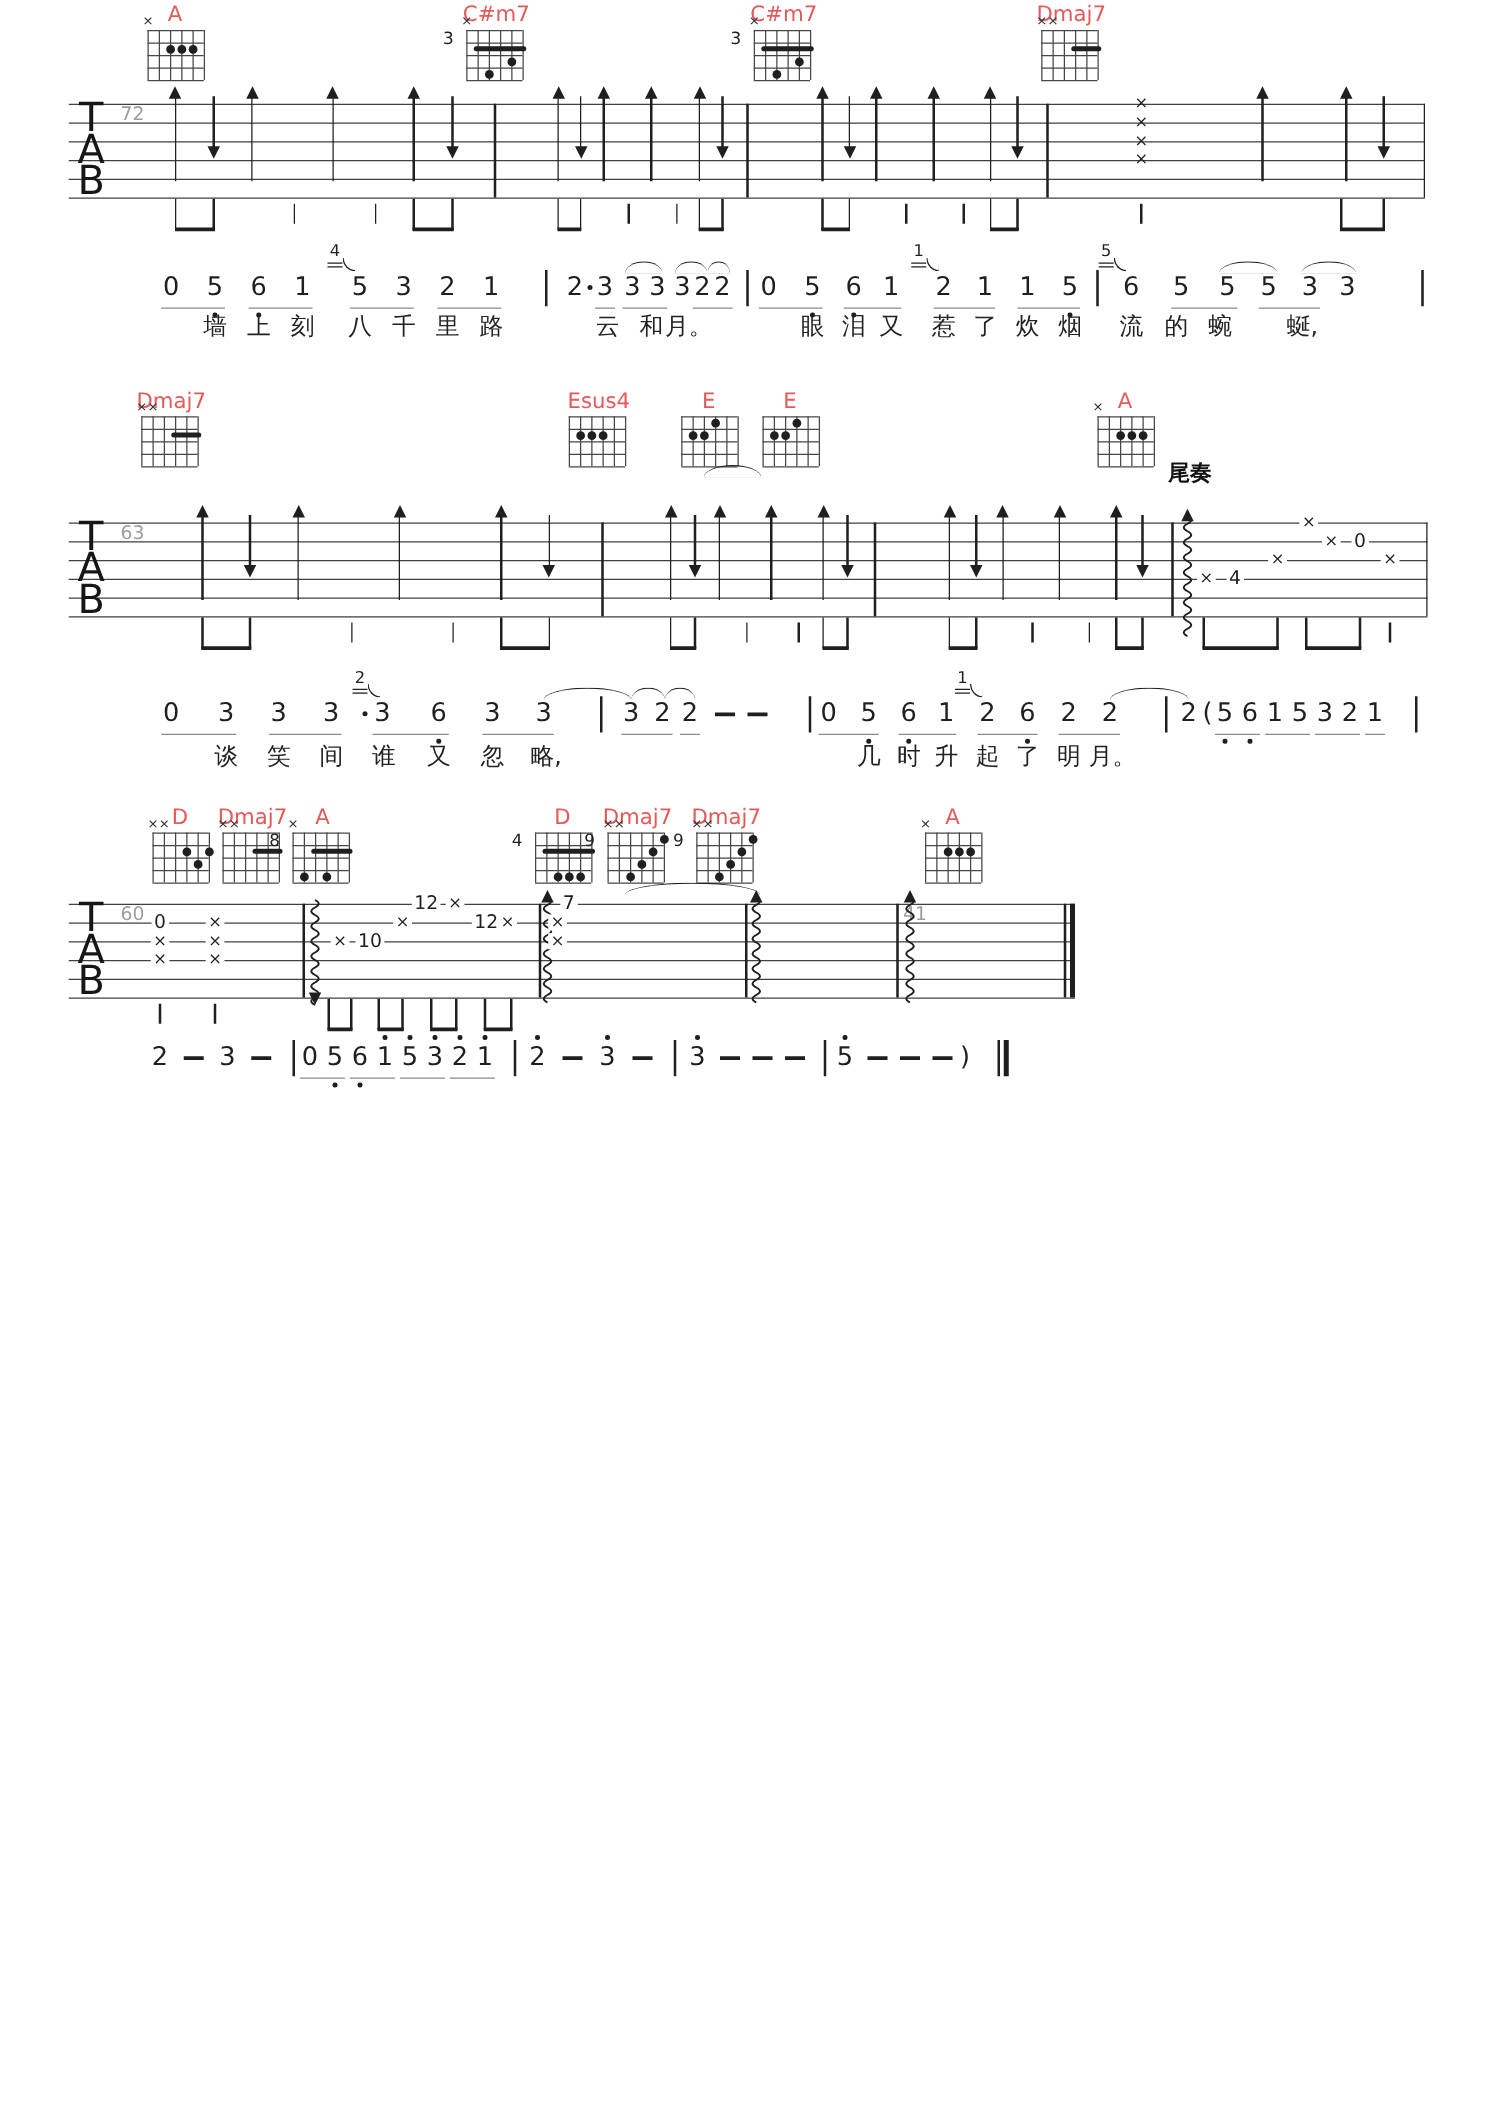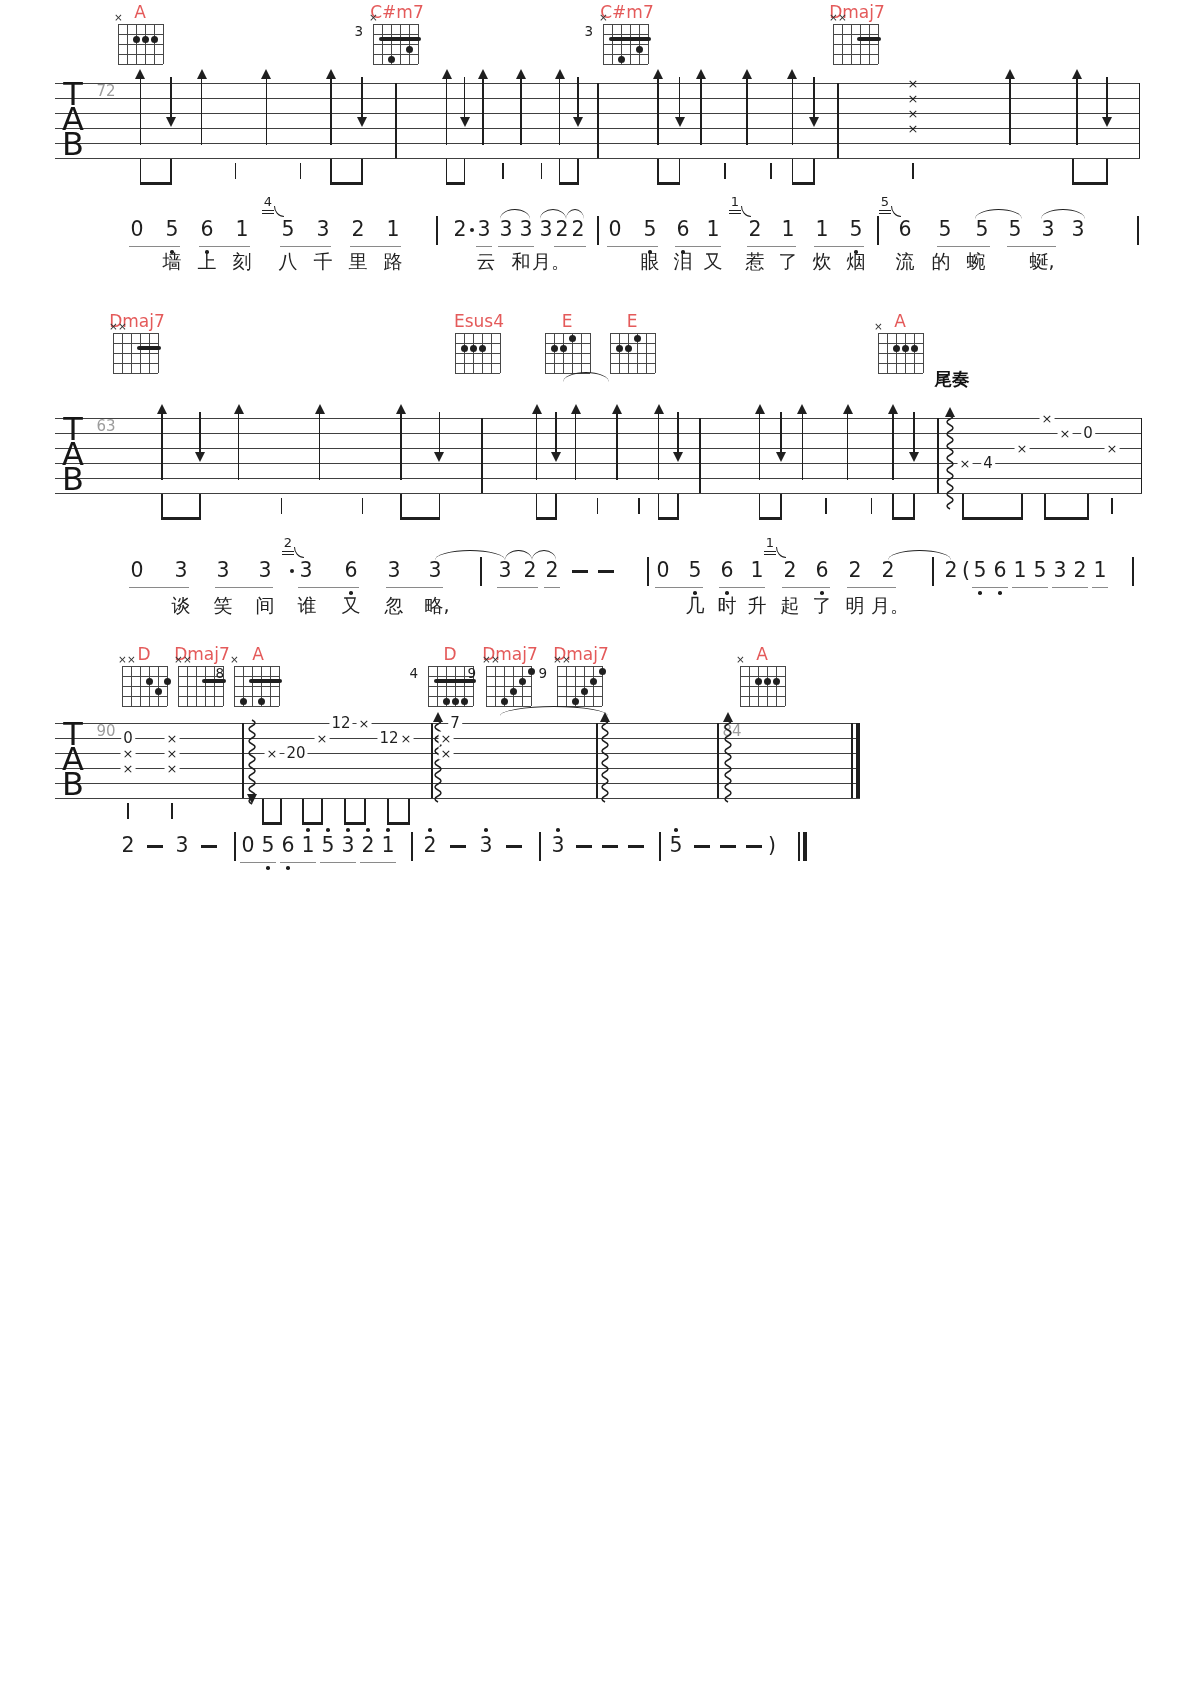--- a/index.html
+++ b/index.html
@@ -507,22 +507,22 @@
     <span style="position: absolute; left: 890px; top: 596px; font-size: 19px; color: rgb(34, 34, 34); font-weight: 400; white-space: nowrap; transform: translateX(-50%);">月。</span>
     <div style="position: absolute; left: 55px; top: 723px; width: 805px; height: 1px; background: rgb(64, 64, 64);"></div>
     <div style="position: absolute; left: 55px; top: 738px; width: 805px; height: 1px; background: rgb(64, 64, 64);"></div>
     <div style="position: absolute; left: 55px; top: 753px; width: 805px; height: 1px; background: rgb(64, 64, 64);"></div>
     <div style="position: absolute; left: 55px; top: 768px; width: 805px; height: 1px; background: rgb(64, 64, 64);"></div>
     <div style="position: absolute; left: 55px; top: 783px; width: 805px; height: 1px; background: rgb(64, 64, 64);"></div>
     <div style="position: absolute; left: 55px; top: 798px; width: 805px; height: 1px; background: rgb(64, 64, 64);"></div>
     <span style="position: absolute; left: 73px; top: 718px; font-size: 32px; color: rgb(22, 22, 22); font-weight: 500; white-space: nowrap; transform: translateX(-50%); letter-spacing: 0px;">T</span>
     <span style="position: absolute; left: 73px; top: 743px; font-size: 32px; color: rgb(22, 22, 22); font-weight: 500; white-space: nowrap; transform: translateX(-50%); letter-spacing: 0px;">A</span>
     <span style="position: absolute; left: 73px; top: 768px; font-size: 32px; color: rgb(22, 22, 22); font-weight: 500; white-space: nowrap; transform: translateX(-50%); letter-spacing: 0px;">B</span>
-    <span style="position: absolute; left: 106px; top: 724px; font-size: 15px; color: rgb(156, 156, 156); font-weight: 400; white-space: nowrap; transform: translateX(-50%);">90</span>
-    <span style="position: absolute; left: 732px; top: 724px; font-size: 15px; color: rgb(156, 156, 156); font-weight: 400; white-space: nowrap; transform: translateX(-50%);">84</span>
+    <span style="position: absolute; left: 106px; top: 724px; font-size: 15px; color: rgb(156, 156, 156); font-weight: 400; white-space: nowrap; transform: translateX(-50%);">60</span>
+    <span style="position: absolute; left: 732px; top: 724px; font-size: 15px; color: rgb(156, 156, 156); font-weight: 400; white-space: nowrap; transform: translateX(-50%);">41</span>
     <div style="position: absolute; left: 242.25px; top: 723px; width: 1.5px; height: 75px; background: rgb(31, 31, 31);"></div>
     <div style="position: absolute; left: 431.25px; top: 723px; width: 1.5px; height: 75px; background: rgb(31, 31, 31);"></div>
     <div style="position: absolute; left: 596.25px; top: 723px; width: 1.5px; height: 75px; background: rgb(31, 31, 31);"></div>
     <div style="position: absolute; left: 717.25px; top: 723px; width: 1.5px; height: 75px; background: rgb(31, 31, 31);"></div>
     <div style="position: absolute; left: 851px; top: 723px; width: 1.5px; height: 75px; background: rgb(31, 31, 31);"></div>
     <div style="position: absolute; left: 855.5px; top: 723px; width: 4.5px; height: 75px; background: rgb(31, 31, 31);"></div>
     <span style="position: absolute; left: 144px; top: 646px; font-size: 17px; color: rgb(228, 90, 90); font-weight: 400; white-space: nowrap; transform: translateX(-50%);">D</span>
     <div style="position: absolute; left: 122px; top: 666px; width: 45px; height: 1px; background: rgb(71, 71, 71);"></div>
     <div style="position: absolute; left: 122px; top: 676px; width: 45px; height: 1px; background: rgb(71, 71, 71);"></div>
     <div style="position: absolute; left: 122px; top: 686px; width: 45px; height: 1px; background: rgb(71, 71, 71);"></div>
@@ -648,21 +648,21 @@
     <span style="position: absolute; left: 172px; top: 738px; font-size: 13px; color: rgb(31, 31, 31); background: rgb(255, 255, 255); padding: 0px 2px; white-space: nowrap; transform: translate(-50%, -50%);">×</span>
     <span style="position: absolute; left: 172px; top: 753px; font-size: 13px; color: rgb(31, 31, 31); background: rgb(255, 255, 255); padding: 0px 2px; white-space: nowrap; transform: translate(-50%, -50%);">×</span>
     <span style="position: absolute; left: 172px; top: 768px; font-size: 13px; color: rgb(31, 31, 31); background: rgb(255, 255, 255); padding: 0px 2px; white-space: nowrap; transform: translate(-50%, -50%);">×</span>
     <div style="position: absolute; left: 127.25px; top: 803px; width: 1.5px; height: 16px; background: rgb(31, 31, 31);"></div>
     <div style="position: absolute; left: 171.25px; top: 803px; width: 1.5px; height: 16px; background: rgb(31, 31, 31);"></div>
     <svg width="14" height="80" style="position: absolute; left: 245px; overflow: visible; top: 720px;">
       <path d="M7,0 q6,3 0,6 q-6,3 0,6 q6,3 0,6 q-6,3 0,6 q6,3 0,6 q-6,3 0,6 q6,3 0,6 q-6,3 0,6 q6,3 0,6 q-6,3 0,6 q6,3 0,6 q-6,3 0,6 q6,3 0,6 q-6,3 0,6" fill="none" stroke="#1f1f1f" stroke-width="1.5"></path>
     </svg>
     <div style="position: absolute; left: 247px; top: 794px; width: 0px; height: 0px; border-left: 5px solid transparent; border-right: 5px solid transparent; border-top: 10px solid rgb(31, 31, 31);"></div>
     <span style="position: absolute; left: 272px; top: 753px; font-size: 13px; color: rgb(31, 31, 31); background: rgb(255, 255, 255); padding: 0px 2px; white-space: nowrap; transform: translate(-50%, -50%);">×</span>
-    <span style="position: absolute; left: 296px; top: 753px; font-size: 15px; color: rgb(31, 31, 31); background: rgb(255, 255, 255); padding: 0px 2px; white-space: nowrap; transform: translate(-50%, -50%);">20</span>
+    <span style="position: absolute; left: 296px; top: 753px; font-size: 15px; color: rgb(31, 31, 31); background: rgb(255, 255, 255); padding: 0px 2px; white-space: nowrap; transform: translate(-50%, -50%);">10</span>
     <span style="position: absolute; left: 322px; top: 738px; font-size: 13px; color: rgb(31, 31, 31); background: rgb(255, 255, 255); padding: 0px 2px; white-space: nowrap; transform: translate(-50%, -50%);">×</span>
     <span style="position: absolute; left: 341px; top: 723px; font-size: 15px; color: rgb(31, 31, 31); background: rgb(255, 255, 255); padding: 0px 2px; white-space: nowrap; transform: translate(-50%, -50%);">12</span>
     <span style="position: absolute; left: 364px; top: 723px; font-size: 13px; color: rgb(31, 31, 31); background: rgb(255, 255, 255); padding: 0px 2px; white-space: nowrap; transform: translate(-50%, -50%);">×</span>
     <span style="position: absolute; left: 389px; top: 738px; font-size: 15px; color: rgb(31, 31, 31); background: rgb(255, 255, 255); padding: 0px 2px; white-space: nowrap; transform: translate(-50%, -50%);">12</span>
     <span style="position: absolute; left: 406px; top: 738px; font-size: 13px; color: rgb(31, 31, 31); background: rgb(255, 255, 255); padding: 0px 2px; white-space: nowrap; transform: translate(-50%, -50%);">×</span>
     <div style="position: absolute; left: 262.25px; top: 799px; width: 1.5px; height: 25px; background: rgb(31, 31, 31);"></div>
     <div style="position: absolute; left: 280.25px; top: 799px; width: 1.5px; height: 25px; background: rgb(31, 31, 31);"></div>
     <div style="position: absolute; left: 262.25px; top: 822px; width: 19.5px; height: 2.5px; background: rgb(31, 31, 31);"></div>
     <div style="position: absolute; left: 302.25px; top: 799px; width: 1.5px; height: 25px; background: rgb(31, 31, 31);"></div>
     <div style="position: absolute; left: 321.25px; top: 799px; width: 1.5px; height: 25px; background: rgb(31, 31, 31);"></div>

